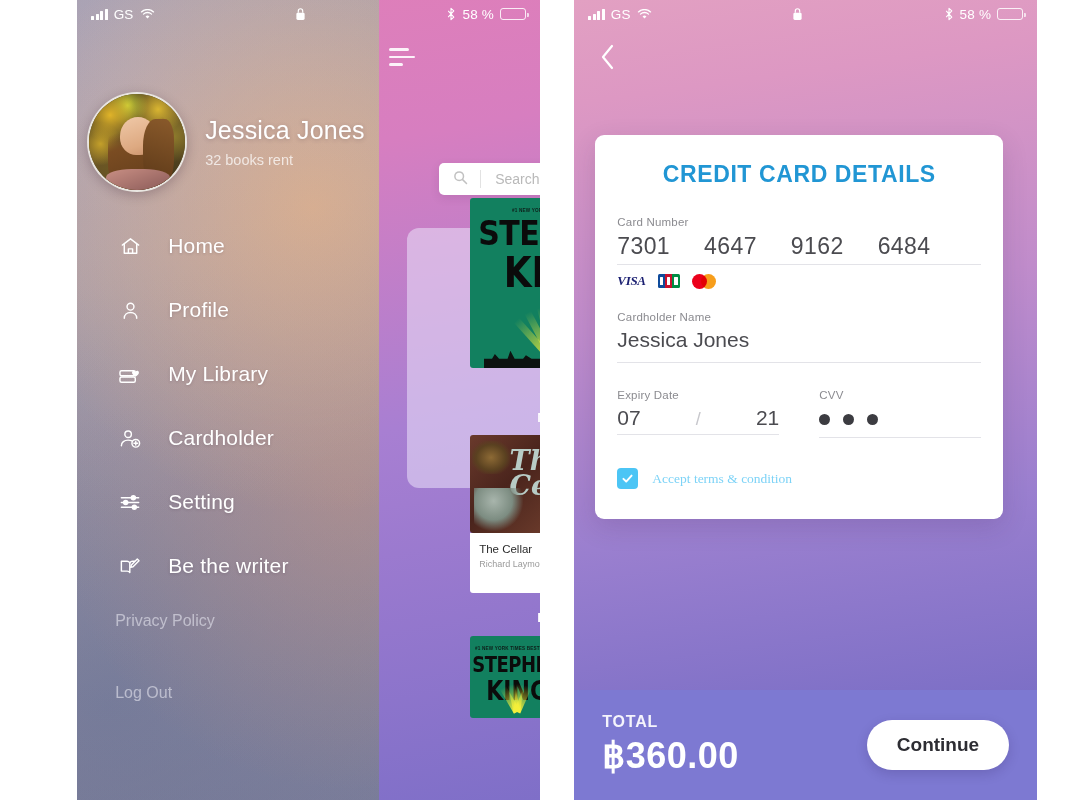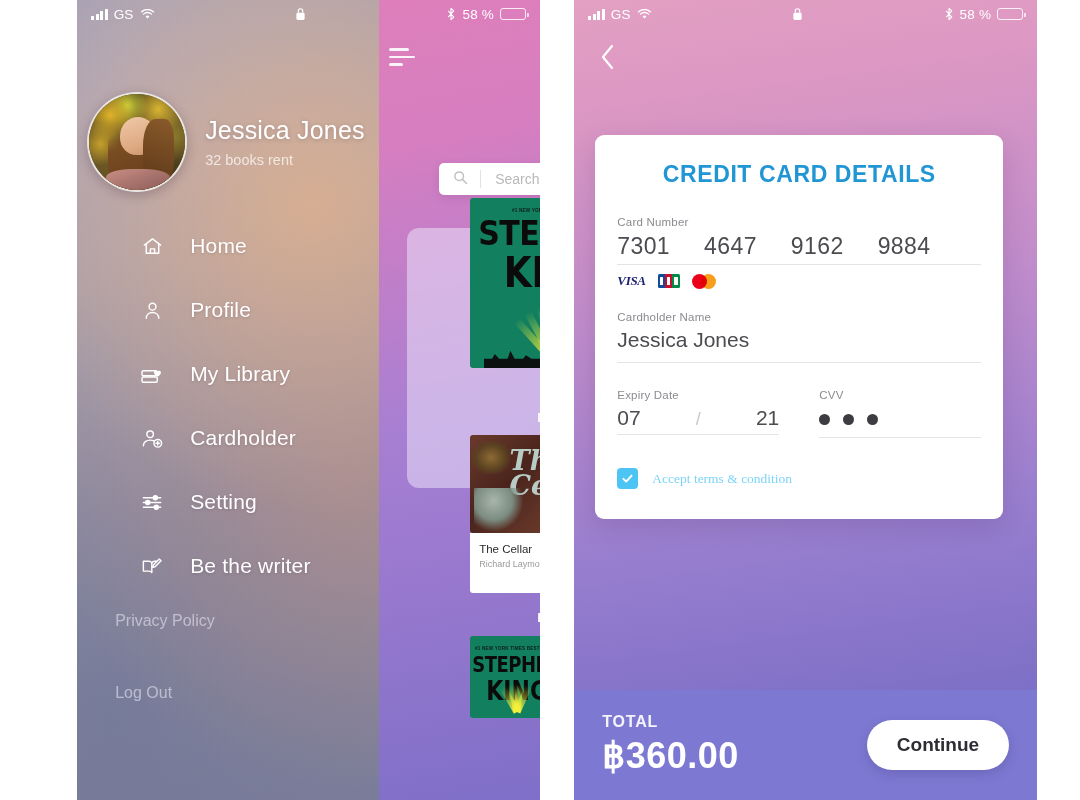--- a/index.html
+++ b/index.html
@@ -181,21 +181,21 @@
     background: linear-gradient(160deg,#c98f84 0%, #8a5a58 100%);
   }
   .profile .ptext { margin-left: 18px; }
   .pname { color: #ffffff; font-size: 25px; font-weight: 400; letter-spacing: .2px;
            text-shadow: 0 1px 4px rgba(60,40,60,.25); }
   .pmeta { color: rgba(255,255,255,.72); font-size: 14.5px; margin-top: 7px; }
 
   .menu { position: absolute; left: 0; top: 214px; width: 100%; }
   .menu-item {
     display: flex; align-items: center; height: 64px;
-    padding-left: 60px; cursor: pointer;
+    padding-left: 38px; cursor: pointer;
   }
   .menu-item .mi-icon { width: 30px; display: flex; align-items: center; justify-content: center; }
   .menu-item .mi-label { margin-left: 23px; color: #ffffff; font-size: 21px;
                          letter-spacing: .2px; text-shadow: 0 1px 3px rgba(60,40,60,.2); }
   .footlinks { position: absolute; left: 38px; top: 612px; }
   .footlink { color: rgba(228,228,238,.62); font-size: 16px; margin-bottom: 54px;
               cursor: pointer; }
 
   
   .cart-screen {
@@ -492,21 +492,21 @@
       <div class="cc-card">
         <div class="cc-title">CREDIT CARD DETAILS</div>
 
         <div>
           <div class="field-label">Card Number</div>
           <div class="field-line">
             <div class="cardnum">
               <span>7301</span>
               <span>4647</span>
               <span>9162</span>
-              <span>9884</span>
+              <span>6484</span>
             </div>
           </div>
         </div>
 
         <div class="brands">
           <span class="visa">VISA</span>
           <span class="jcb">
               <i></i>
               <i></i>
               <i></i>

